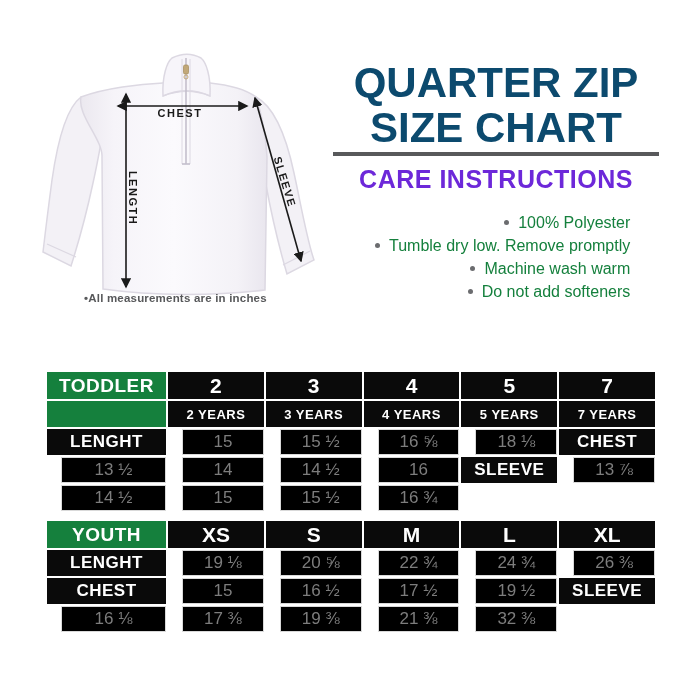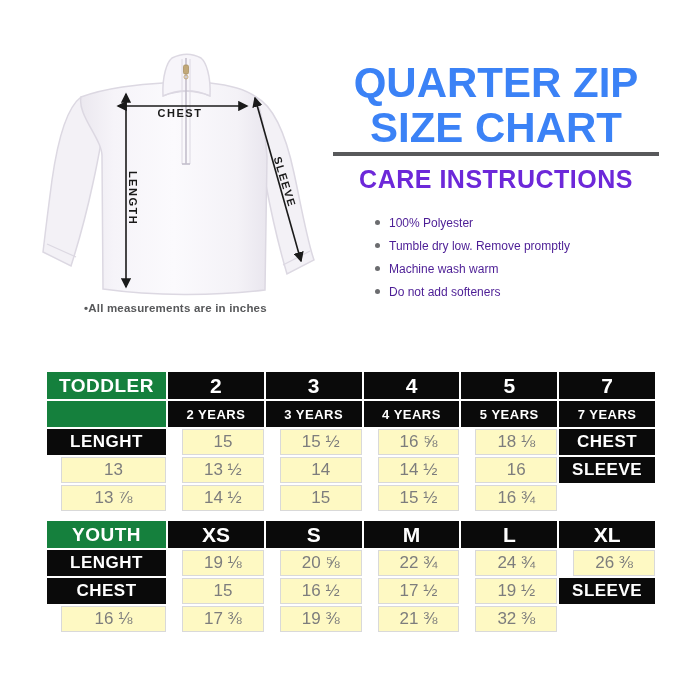--- a/index.html
+++ b/index.html
@@ -12,51 +12,51 @@
   
   .figure-svg { position:absolute; left:35px; top:45px; width:315px; height:265px; }
   .measure-label {
     position:absolute; font-weight:bold; font-size:11px; letter-spacing:1.5px;
     color:#1a1a1a; text-align:center; width:64px; height:14px; line-height:14px;
   }
   .label-chest  { left:148px; top:106px; }
   .label-length { left:101px; top:191px; transform:rotate(90deg); }
   .label-sleeve { left:253px; top:175px; transform:rotate(73deg); }
   .measure-note {
-    position:absolute; left:84px; top:302px; font-size:11.5px; font-weight:bold;
+    position:absolute; left:84px; top:292px; font-size:11.5px; font-weight:bold;
     color:#57585a; letter-spacing:0.2px;
   }
 
   
   .title-block { position:absolute; left:333px; top:60px; width:326px; text-align:center; }
-  .title-line { font-weight:bold; color:#3b82f6; font-size:42px; line-height:45px; letter-spacing:0px; }
+  .title-line { font-weight:bold; color:#0c4a6e; font-size:42px; line-height:45px; letter-spacing:0px; }
   .title-divider { position:absolute; left:333px; top:152px; width:326px; height:4px; background:#58595b; }
   .care-heading {
     position:absolute; left:333px; top:165px; width:326px; text-align:center;
     font-weight:bold; font-size:25px; letter-spacing:0.5px; color:#6d28d9;
   }
   .care-list { position:absolute; left:375px; top:211px; list-style:none; }
-  .care-item { display:flex; align-items:center; height:23px; font-size:12px; color:#4c1d95; }
+  .care-item { display:flex; align-items:center; height:23px; font-size:16px; color:#15803d;justify-content:flex-end; }
   .care-bullet { width:5px; height:5px; border-radius:50%; background:#6b6c6f; margin-right:9px; flex:none; }
 
   
   .size-table {
     position:absolute; left:47px; width:608px; display:grid;
     grid-template-columns:119px repeat(5,1fr); gap:2px;
   }
   .toddler-table { top:372px; grid-template-rows:27px 26px 26px 26px 26px; }
   .youth-table   { top:521px; grid-template-rows:27px 26px 26px 26px;border-radius:32px; }
   .cell { display:flex; align-items:center; justify-content:center; }
   .cell-blue  { background:#15803d; color:#ffffff; font-weight:bold; font-size:19px; letter-spacing:0.5px; }
   .cell-black { background:#0a0a0a; color:#ffffff; font-weight:bold; }
   .cell-size  { font-size:21px; }
   .cell-years { font-size:13px; letter-spacing:0.5px; }
   .cell-rowlabel { font-size:17px; letter-spacing:0.5px; }
   .cell-data  {
-    background:#fef9c3; color:#7d7d7d; font-size:17px;
+    background:#000000; color:#7d7d7d; font-size:17px;
     box-shadow:inset 0 0 0 1px #d9d9d9;
     margin-left:14px;
   }
 </style>
 </head>
 <body>
 
 <div class="canvas">
 
   <svg class="figure-svg" viewBox="0 0 315 265">
@@ -141,21 +141,20 @@
     <div class="cell cell-black cell-years">5 YEARS</div>
     <div class="cell cell-black cell-years">7 YEARS</div>
 
     <div class="cell cell-black cell-rowlabel">LENGHT</div>
     <div class="cell cell-data">15</div>
     <div class="cell cell-data">15 ½</div>
     <div class="cell cell-data">16 ⅝</div>
     <div class="cell cell-data">18 ⅛</div>
 
     <div class="cell cell-black cell-rowlabel">CHEST</div>
-    <div class="cell cell-data">13</div>
     <div class="cell cell-data">13 ½</div>
     <div class="cell cell-data">14</div>
     <div class="cell cell-data">14 ½</div>
     <div class="cell cell-data">16</div>
 
     <div class="cell cell-black cell-rowlabel">SLEEVE</div>
     <div class="cell cell-data">13 ⅞</div>
     <div class="cell cell-data">14 ½</div>
     <div class="cell cell-data">15</div>
     <div class="cell cell-data">15 ½</div>

